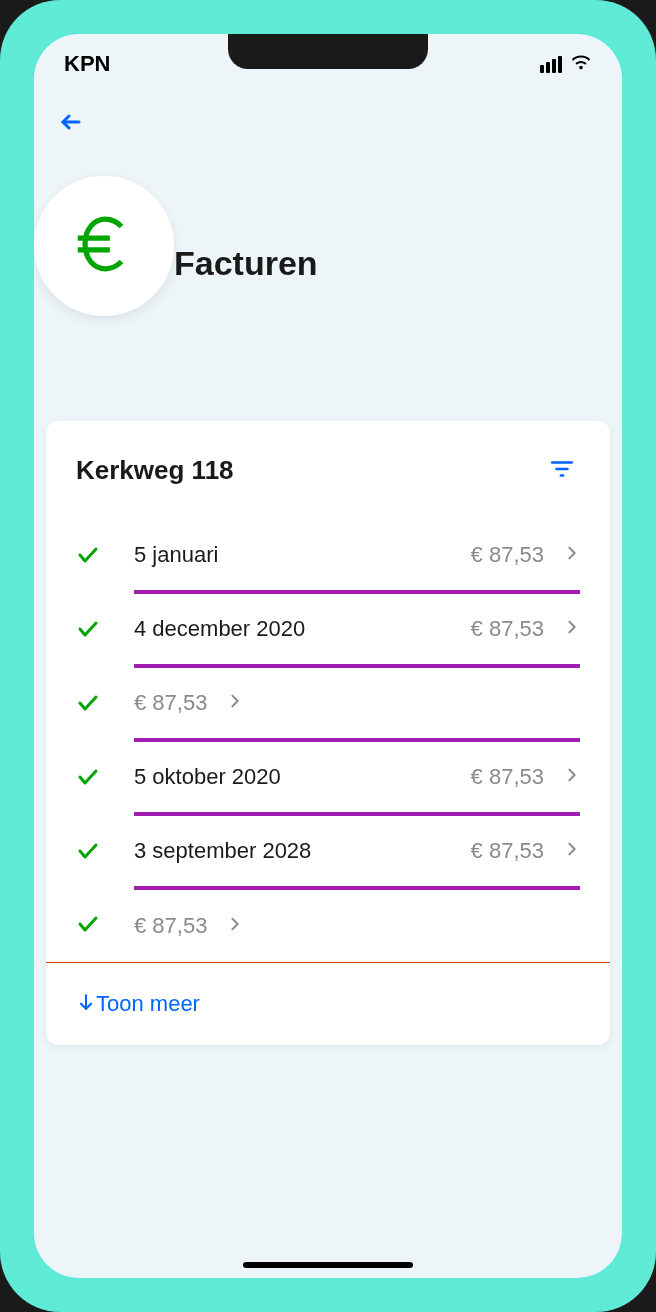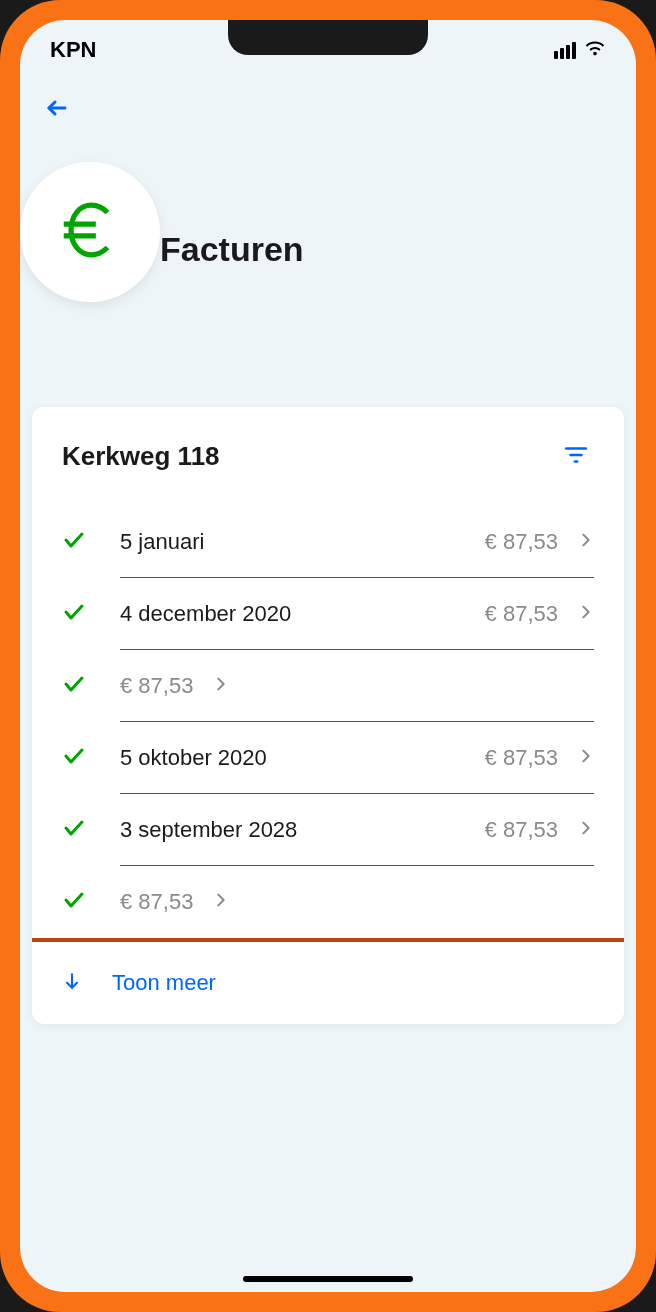--- a/index.html
+++ b/index.html
@@ -12,23 +12,23 @@
       width: 656px;
       height: 1312px;
       background: #1a1a1a;
       display: flex;
       align-items: center;
       justify-content: center;
     }
     .phone-frame {
       width: 656px;
       height: 1312px;
-      background: #f97316;
+      background: #5eead4;
       border-radius: 60px;
-      padding: 20px;
+      padding: 34px;
       position: relative;
     }
     .phone-screen {
       width: 100%;
       height: 100%;
       background: #eef5f9;
       border-radius: 45px;
       overflow: hidden;
       position: relative;
     }
@@ -150,21 +150,21 @@
       display: flex;
       align-items: center;
       padding: 22px 30px;
       cursor: pointer;
     }
     .invoice-content {
       display: flex;
       align-items: center;
       flex: 1;
       padding-bottom: 22px;
-      border-bottom: 1px solid #a21caf;
+      border-bottom: 4px solid #a21caf;
       margin-left: 30px;
       margin-bottom: -22px;
     }
     .invoice-item:last-of-type .invoice-content {
       border-bottom: none;
     }
     .check-icon {
       width: 28px;
       flex-shrink: 0;
     }
@@ -183,23 +183,22 @@
       margin-right: 20px;
     }
     .chevron-icon svg {
       width: 16px;
       height: 16px;
     }
     .show-more {
       display: flex;
       align-items: center;
       padding: 28px 30px;
-      border-top: 4px solid #c2410c;
+      border-top: 1px solid #c2410c;
       cursor: pointer;
-      gap: 30px;
     }
     .arrow-down-icon svg {
       width: 20px;
       height: 20px;
     }
     .show-more-text {
       font-size: 22px;
       color: #0066ff;
     }
     .home-indicator {

